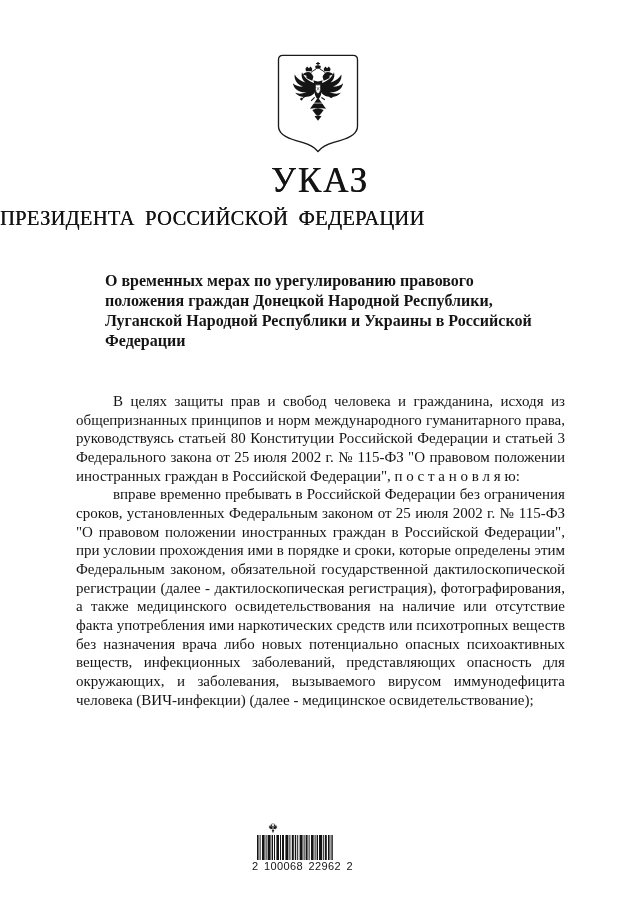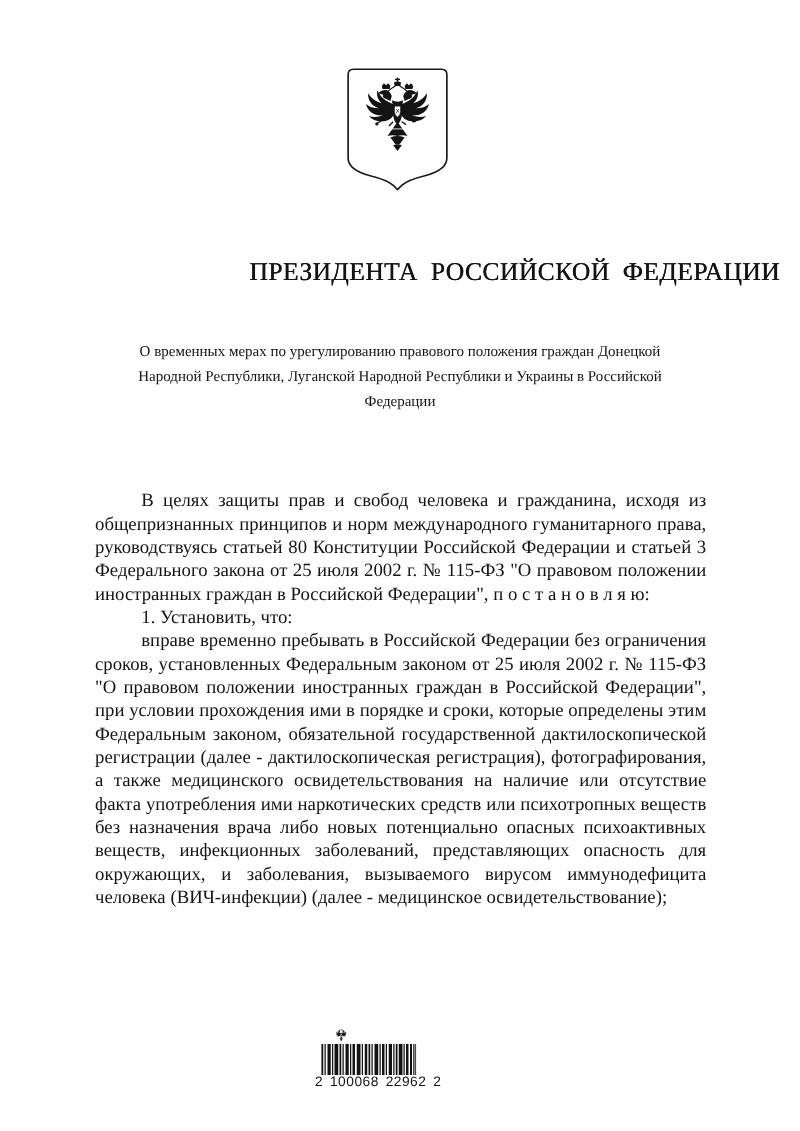--- a/index.html
+++ b/index.html
@@ -19,32 +19,32 @@
   }
   
   .title {
     position:absolute; top:163px; left:0; right:0;
     text-align:center;
     font-size:35px; line-height:36px;
     letter-spacing:2px;
     text-shadow:0.4px 0 0 currentColor; 
   }
   .subtitle {
-    position:absolute; top:206px; left:0; right:16px;
-    text-align:right;
+    position:absolute; top:206px; left:0; right:4px;
+    text-align:left;
     font-size:20.5px; line-height:24px;
     letter-spacing:0.3px; word-spacing:5px;
     text-shadow:0.25px 0 0 currentColor;
   }
   
   .heading {
     position:absolute; top:271px; left:105px; width:430px;
-    text-align:center;
-    font-weight:400;
-    font-size:12px; line-height:20px;
+    text-align:left;
+    font-weight:700;
+    font-size:16px; line-height:20px;
   }
   
   .body {
     position:absolute; top:392px; left:76px; width:489px;
     font-size:15px; line-height:18.65px;
     text-align:justify;
   }
   .body p { margin:0; text-indent:37px; }
   
   .barcode {
@@ -106,27 +106,27 @@
         </g>
       </symbol>
     </defs>
   </svg>
 
   <svg class="coat" viewBox="0 0 86 104">
     <path d="M6 1.5 H80 Q84.5 1.5 84.5 6 V76 Q84.5 86 66 91 Q52 94.5 46.5 99 L43 102.5 L39.5 99 Q34 94.5 20 91 Q1.5 86 1.5 76 V6 Q1.5 1.5 6 1.5 Z" fill="#ffffff" stroke="#1a1a1a" stroke-width="1.4"></path>
     <use href="#eagle" x="13" y="7" width="60" height="70"></use>
   </svg>
 
+  <div class="title">УКАЗ</div>
   <div class="subtitle">ПРЕЗИДЕНТА РОССИЙСКОЙ ФЕДЕРАЦИИ</div>
 
   <div class="heading">О временных мерах по урегулированию правового положения граждан Донецкой Народной Республики, Луганской Народной Республики и Украины в Российской Федерации</div>
 
   <div class="body">
     <p>В целях защиты прав и свобод человека и гражданина, исходя из общепризнанных принципов и норм международного гуманитарного права, руководствуясь статьей 80 Конституции Российской Федерации и статьей 3 Федерального закона от 25 июля 2002 г. № 115-ФЗ "О правовом положении иностранных граждан в Российской Федерации", п о с т а н о в л я ю:</p>
-    <p>1. Установить, что:</p>
     <p>вправе временно пребывать в Российской Федерации без ограничения сроков, установленных Федеральным законом от 25 июля 2002 г. № 115-ФЗ "О правовом положении иностранных граждан в Российской Федерации", при условии прохождения ими в порядке и сроки, которые определены этим Федеральным законом, обязательной государственной дактилоскопической регистрации (далее - дактилоскопическая регистрация), фотографирования, а также медицинского освидетельствования на наличие или отсутствие факта употребления ими наркотических средств или психотропных веществ без назначения врача либо новых потенциально опасных психоактивных веществ, инфекционных заболеваний, представляющих опасность для окружающих, и заболевания, вызываемого вирусом иммунодефицита человека (ВИЧ-инфекции) (далее - медицинское освидетельствование);</p>
   </div>
 
   <div class="barcode">
     <svg class="bc-eagle" viewBox="0 0 100 112">
       <use href="#eagle" x="0" y="0" width="100" height="112"></use>
     </svg>
     <svg class="bars" viewBox="0 0 76 25" preserveAspectRatio="none">
       <g fill="#141414">
         <rect x="0" y="0" width="1.6" height="25"></rect>

